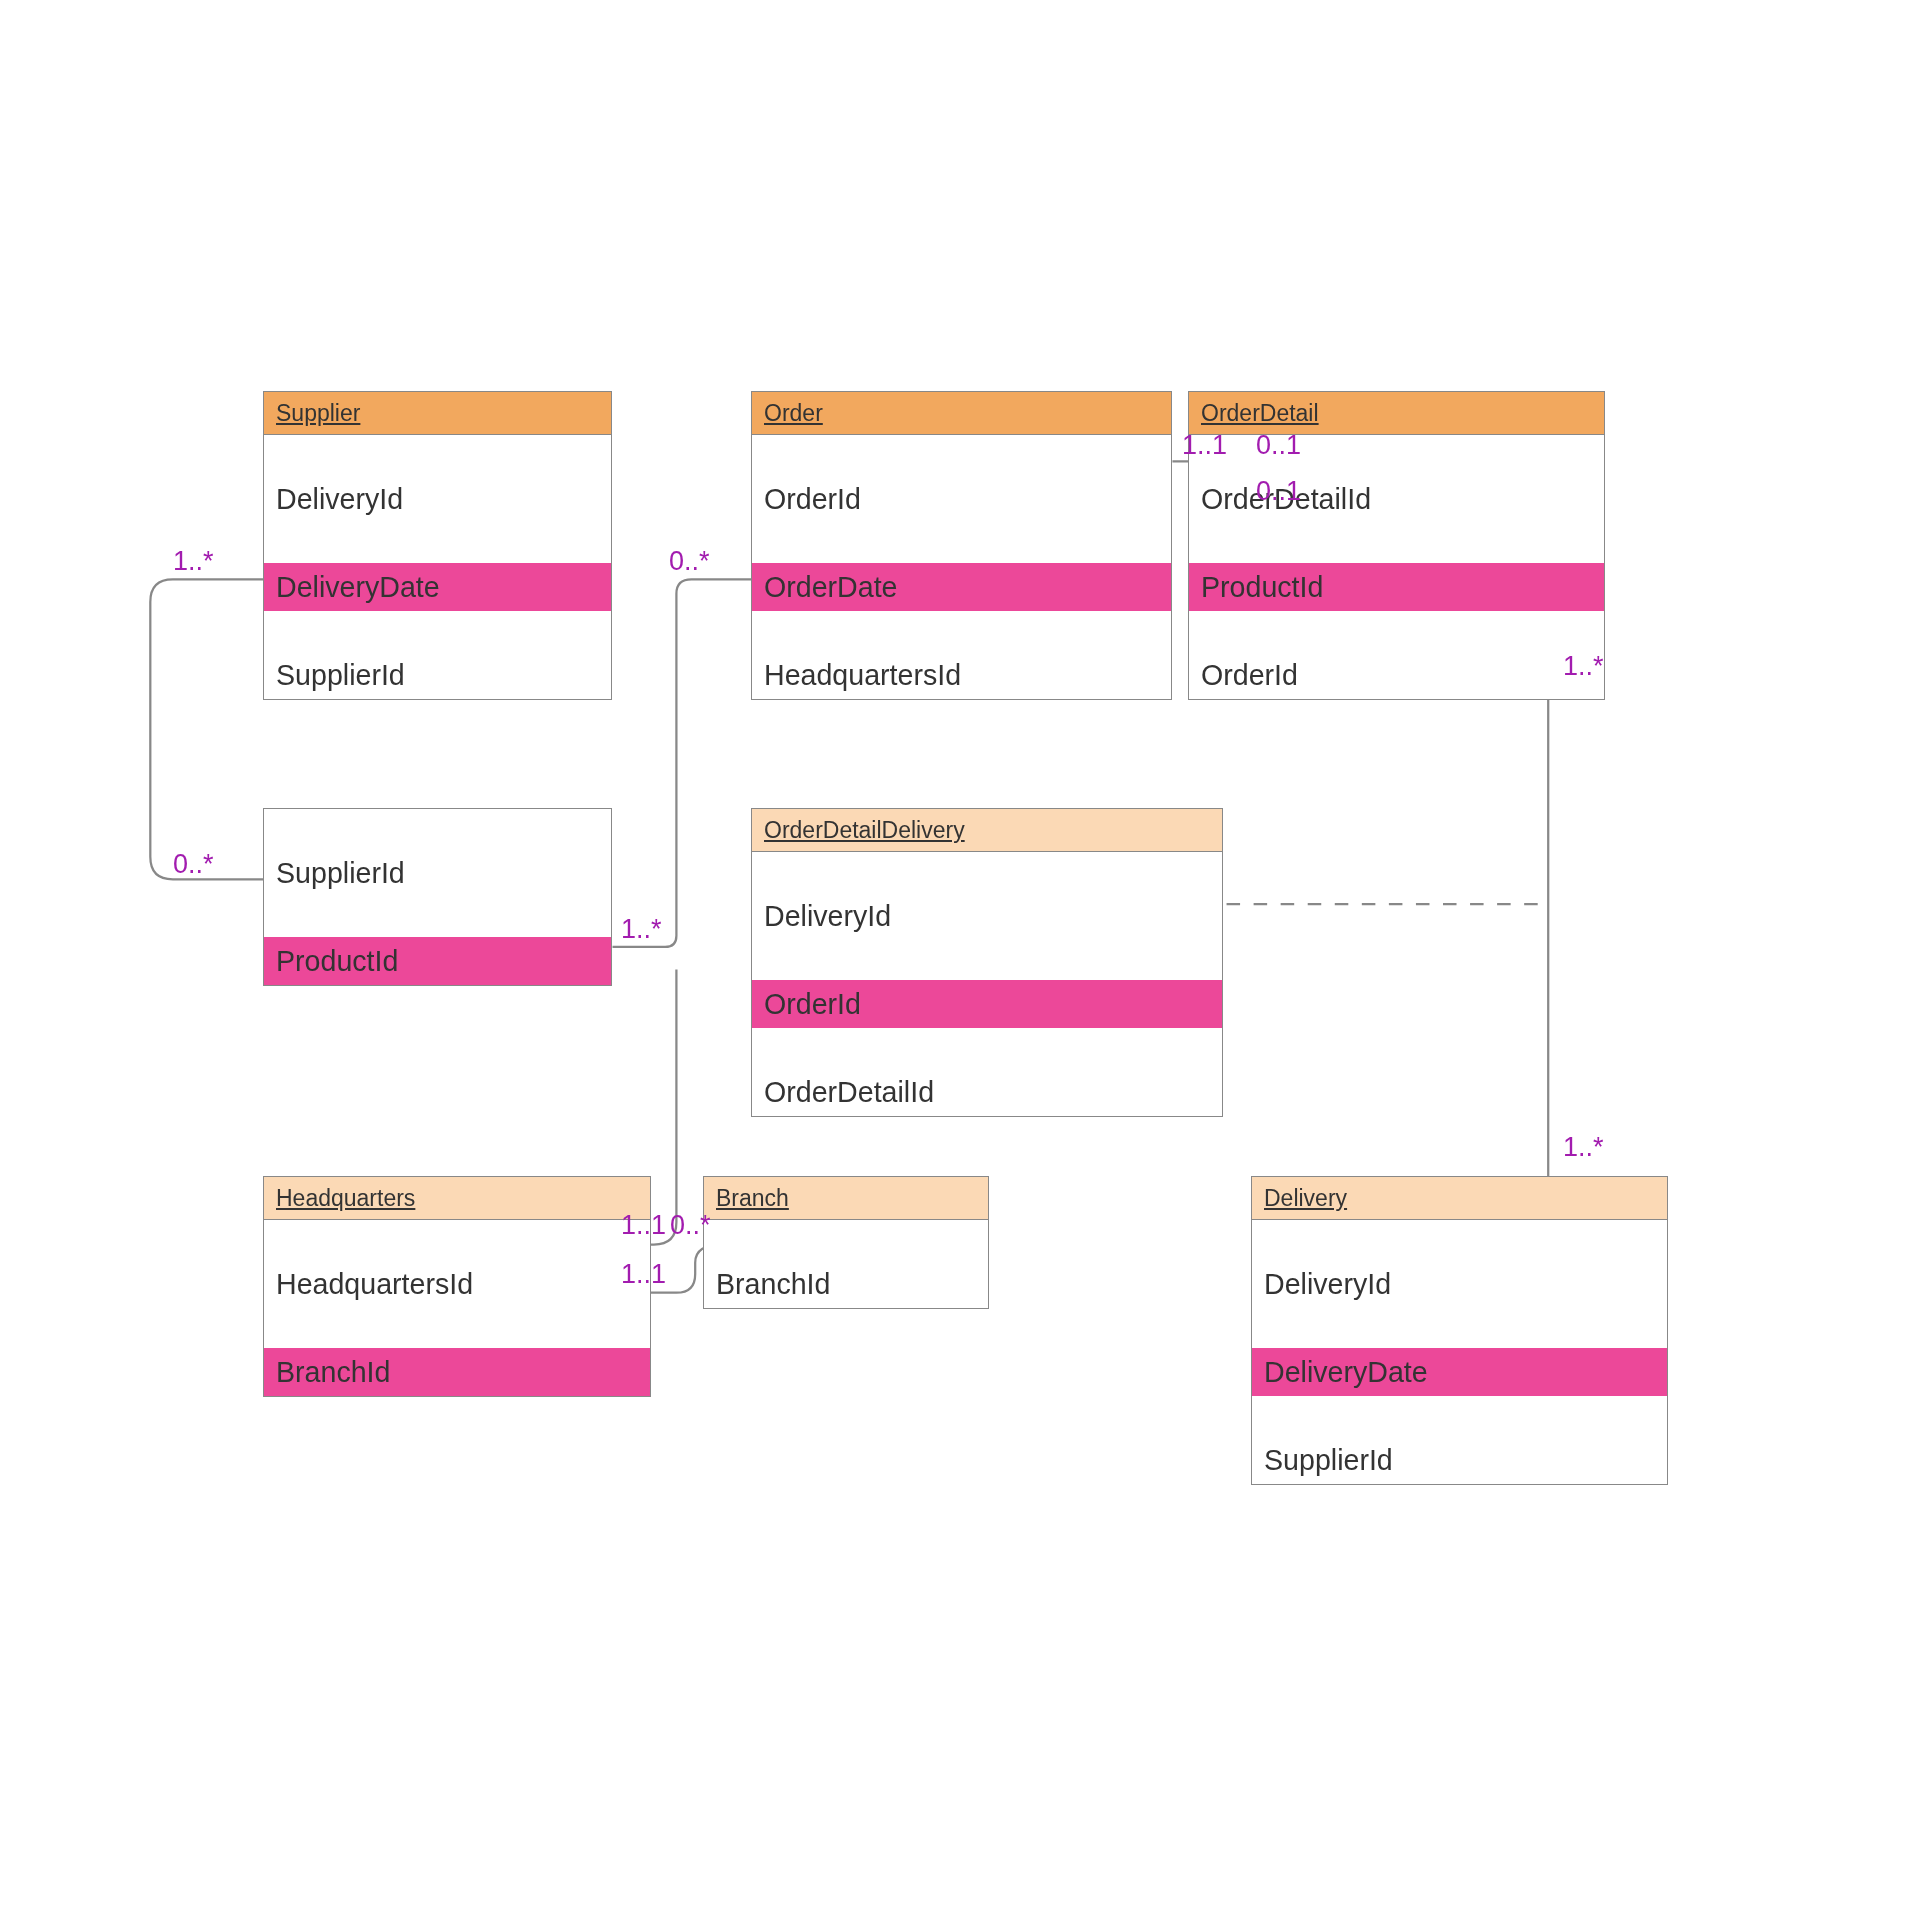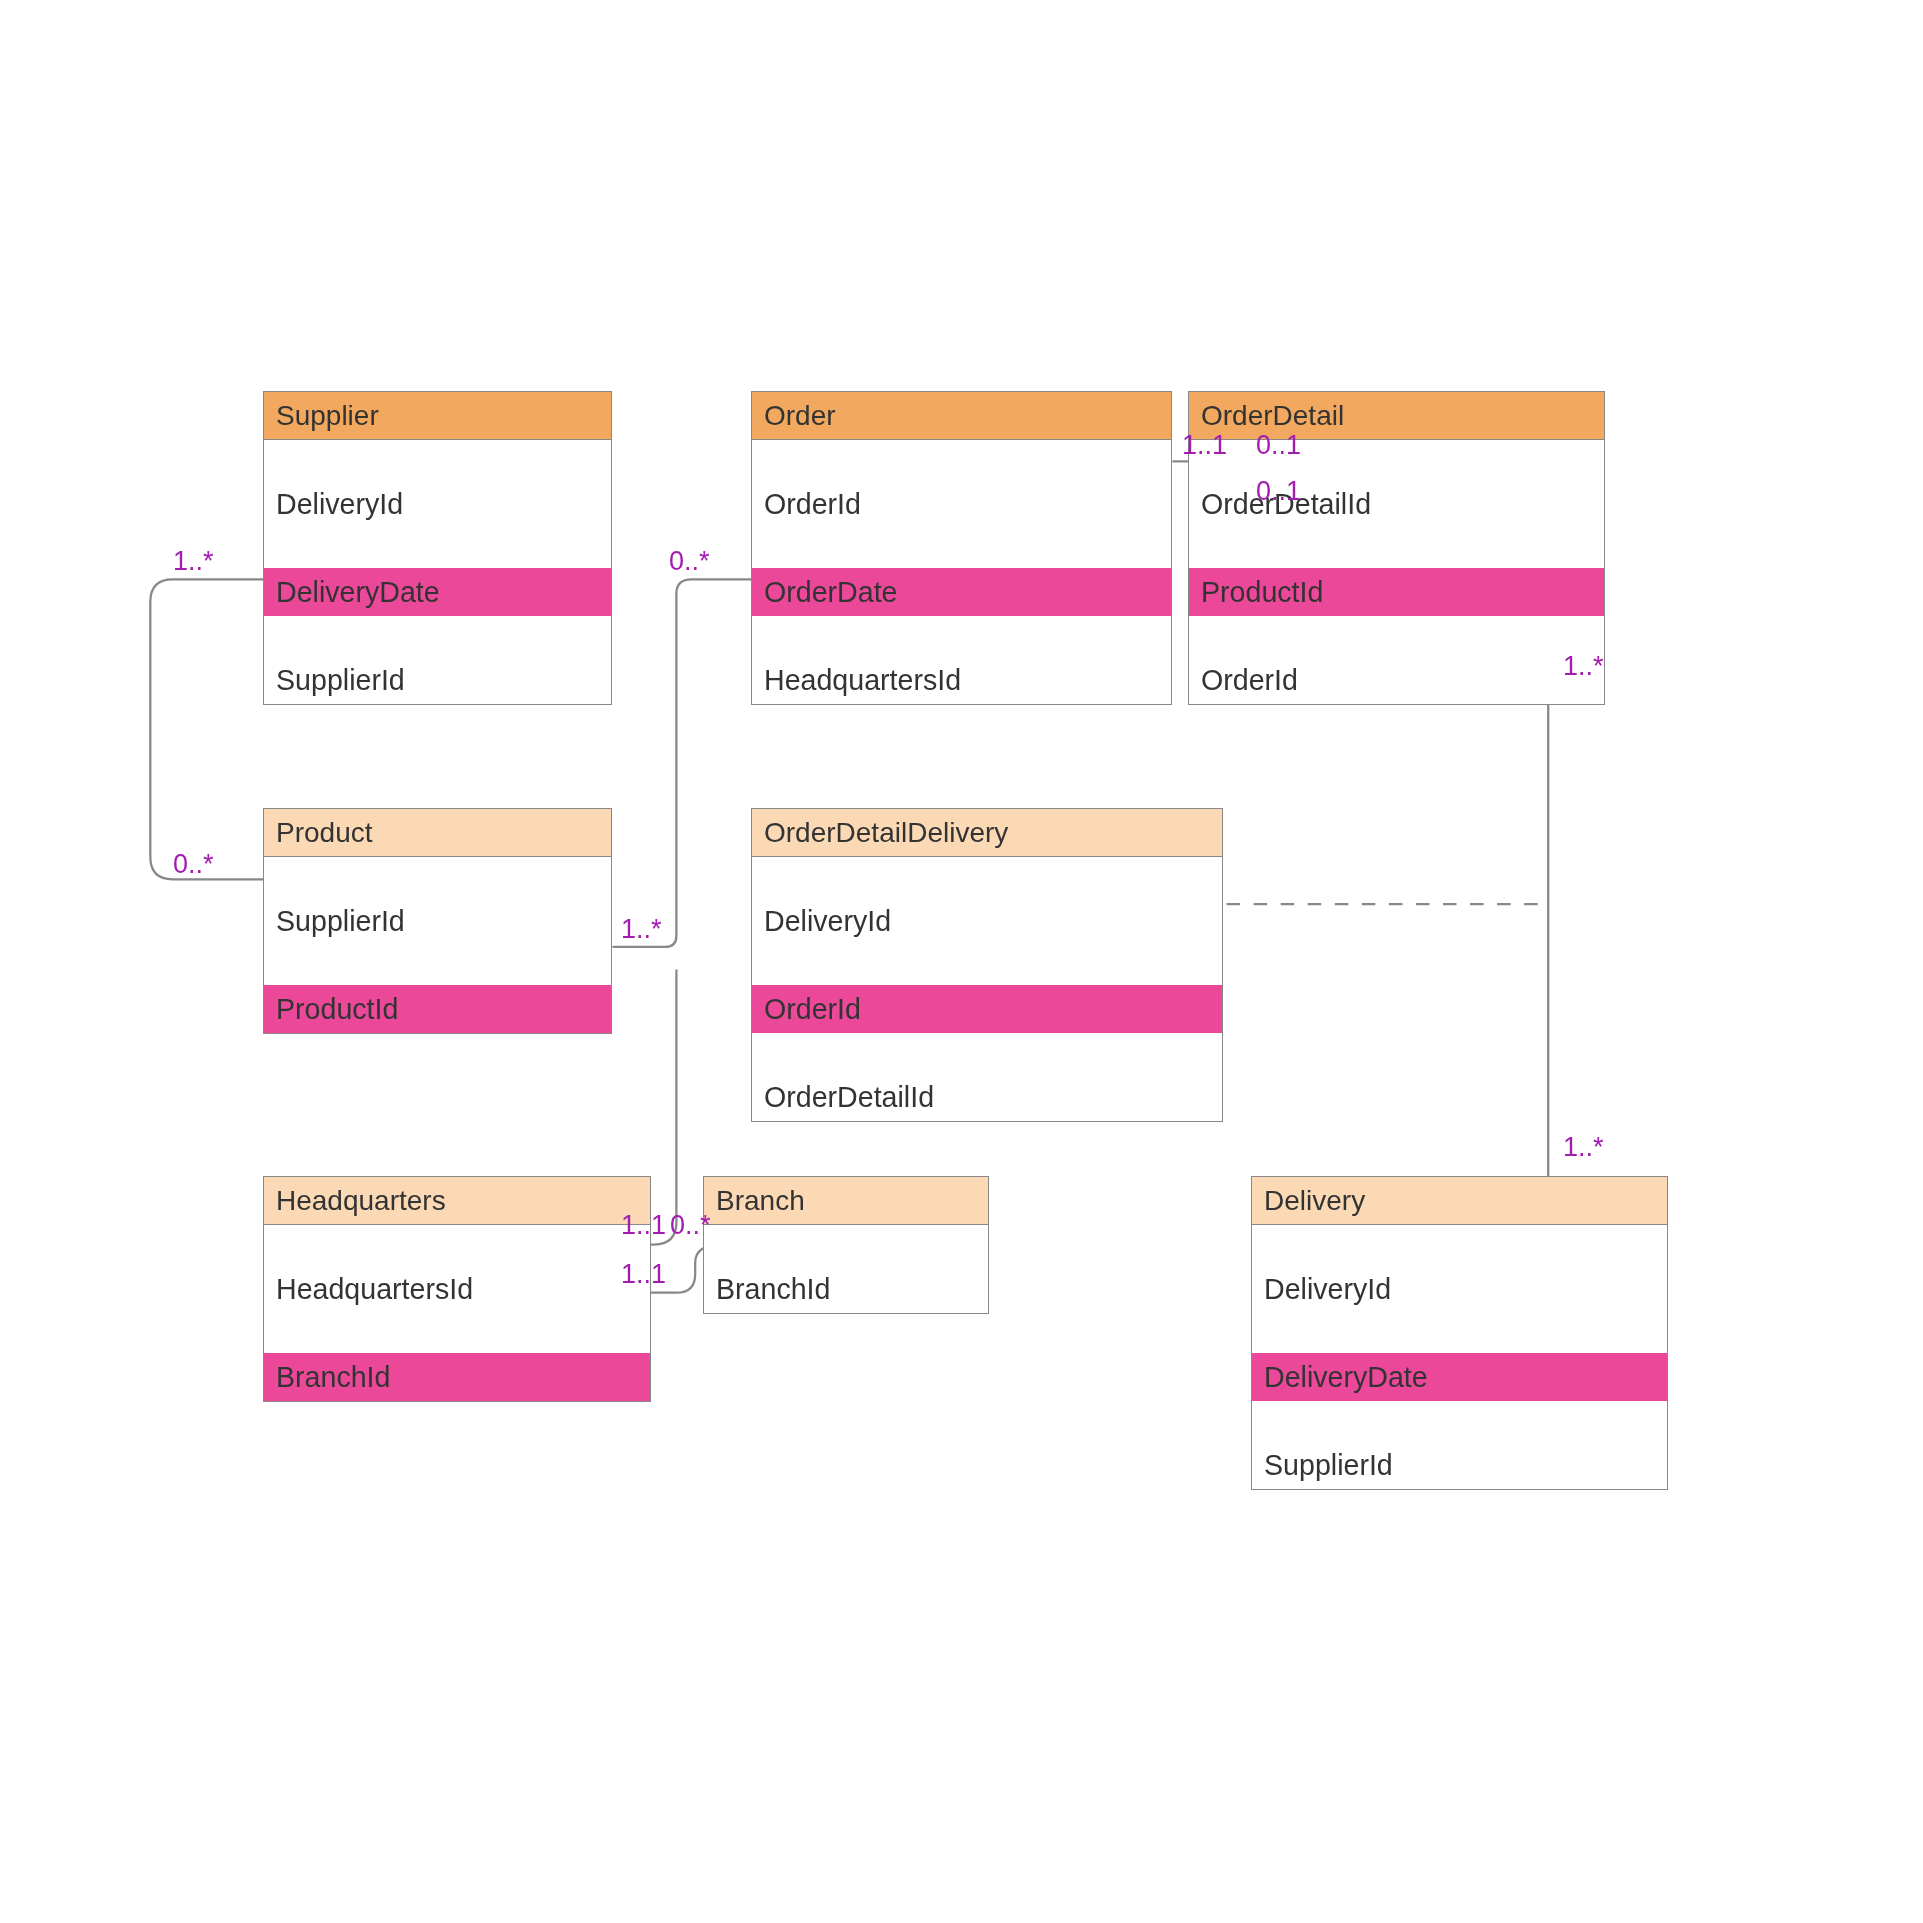--- a/index.html
+++ b/index.html
@@ -17,24 +17,25 @@
     height: 1924px;
   }
   .entity {
     position: absolute;
     border: 1.5px solid #888;
     box-sizing: border-box;
     background: #fff;
   }
   .entity-header {
     padding: 7.5px 12px 7.5px 12px;
-    font-size: 28px;
+    font-size: 23px;
     font-weight: 500;
     border-bottom: 1.5px solid #888;
     box-sizing: border-box;
+    text-decoration: underline;
   }
   .header-dark { background: #f2a85e; }     
   .header-light { background: #fbd9b5; }    
   .attr {
     padding: 7.5px 12px;
     font-size: 28.6px;
     box-sizing: border-box;
     margin-top: 40px;
   }
   .alt0 { background: #ffffff; }
@@ -112,21 +113,20 @@
   </div>
 
   <div class="entity" style="left:1188px; top:391px; width:417px;">
     <div class="entity-header header-dark">OrderDetail</div>
     <div class="attr alt0">OrderDetailId</div>
     <div class="attr alt1">ProductId</div>
     <div class="attr alt0">OrderId</div>
   </div>
 
   <div class="entity" style="left:263px; top:808px; width:349px;">
-    <div class="entity-header header-light">Product</div>
     <div class="attr alt0">SupplierId</div>
     <div class="attr alt1">ProductId</div>
   </div>
 
   <div class="entity" style="left:751px; top:808px; width:472px;">
     <div class="entity-header header-light">OrderDetailDelivery</div>
     <div class="attr alt0">DeliveryId</div>
     <div class="attr alt1">OrderId</div>
     <div class="attr alt0">OrderDetailId</div>
   </div>

